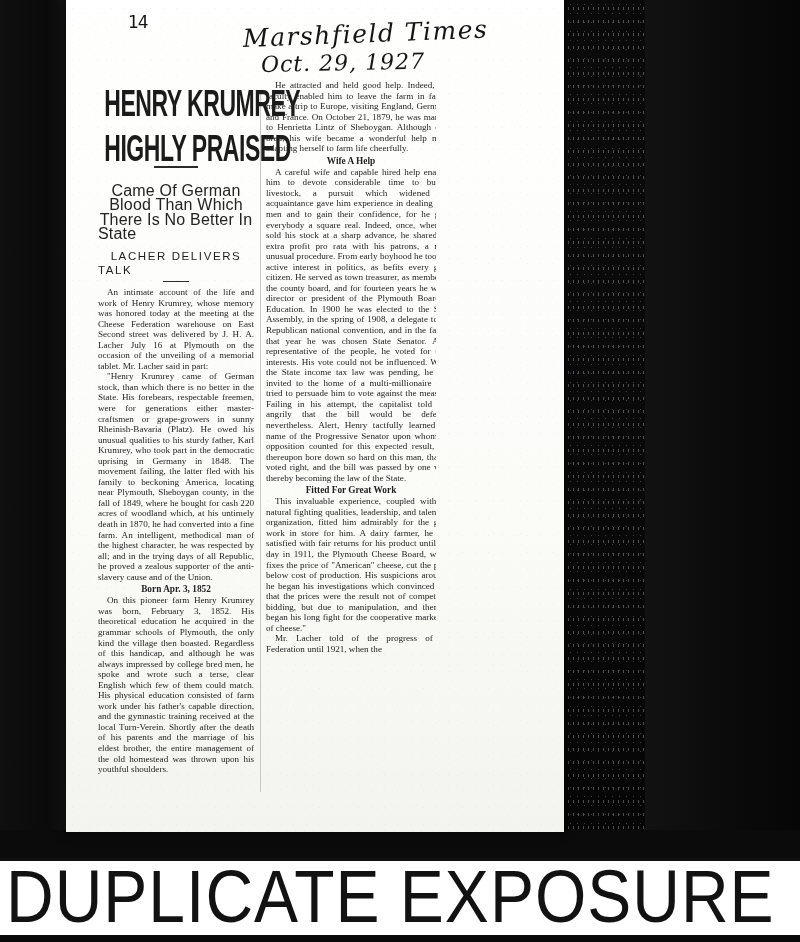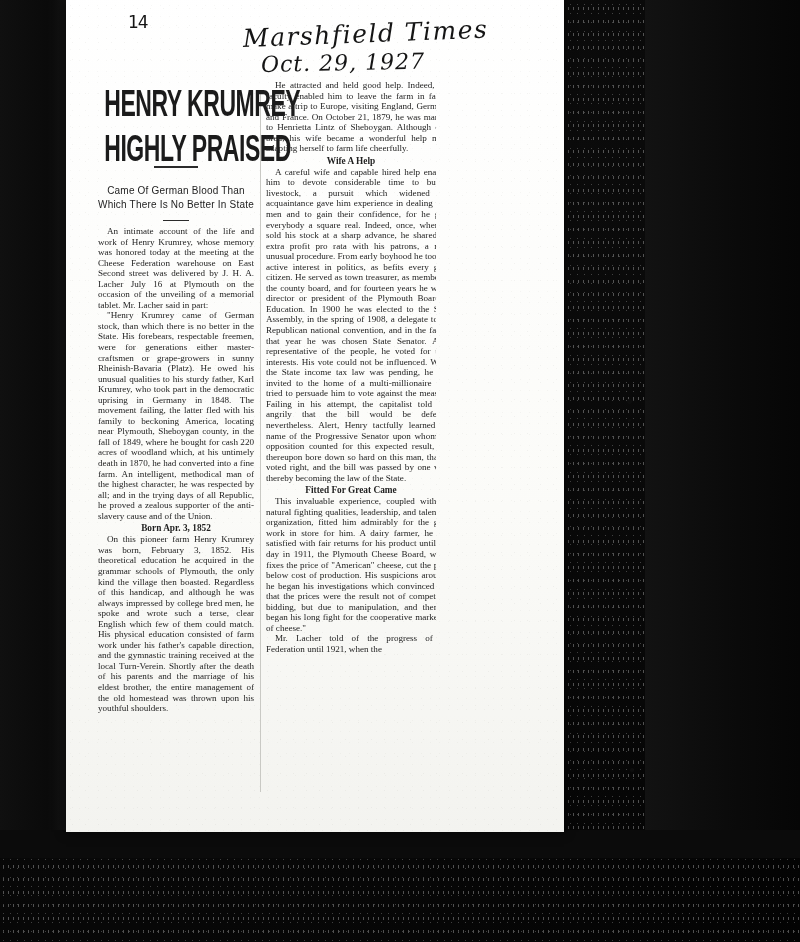--- a/index.html
+++ b/index.html
@@ -145,21 +145,21 @@
     width:44px; height:1.5px; background:#2b2b2b;
     margin:9px auto 7px auto;
   }
   .rule-tiny{
     width:26px; height:1.5px; background:#2b2b2b;
     margin:4px auto 4px auto;
   }
 
   .subhead{
     font-family:"Liberation Sans", sans-serif;
-    font-size:10px;
+    font-size:16px;
     line-height:14.5px;
     color:#232323;
     text-align:center;
     letter-spacing:.2px;
     margin:16px 0 7px 0;
   }
   .kicker{
     font-family:"Liberation Sans", sans-serif;
     font-size:11.5px;
     line-height:14px;
@@ -256,43 +256,49 @@
       <div class="col col-1">
 
         <div class="masthead">
           <div class="hl">HENRY KRUMREY</div>
           <div class="hl hl-2">HIGHLY PRAISED</div>
 
           <div class="rule-short"></div>
 
           <div class="subhead">Came Of German Blood Than Which There Is No Better In State</div>
 
+          <div class="kicker">LACHER  DELIVERS  TALK</div>
 
           <div class="rule-tiny"></div>
         </div>
 
         <p class="body">An intimate account of the life and work of Henry Krumrey, whose memory was honored today at the meeting at the Cheese Federation warehouse on East Second street was delivered by J. H. A. Lacher July 16 at Plymouth on the occasion of the unveiling of a memorial tablet. Mr. Lacher said in part:</p>
         <p class="body">"Henry Krumrey came of German stock, than which there is no better in the State. His forebears, respectable freemen, were for generations either master-craftsmen or grape-growers in sunny Rheinish-Bavaria (Platz). He owed his unusual qualities to his sturdy father, Karl Krumrey, who took part in the democratic uprising in Germany in 1848. The movement failing, the latter fled with his family to beckoning America, locating near Plymouth, Sheboygan county, in the fall of 1849, where he bought for cash 220 acres of woodland which, at his untimely death in 1870, he had converted into a fine farm. An intelligent, methodical man of the highest character, he was respected by all; and in the trying days of all Republic, he proved a zealous supporter of the anti-slavery cause and of the Union.</p>
 
         <p class="crosshead">Born Apr. 3, 1852</p>
 
         <p class="body">On this pioneer farm Henry Krumrey was born, February 3, 1852. His theoretical education he acquired in the grammar schools of Plymouth, the only kind the village then boasted. Regardless of this handicap, and although he was always impressed by college bred men, he spoke and wrote such a terse, clear English which few of them could match. His physical education consisted of farm work under his father's capable direction, and the gymnastic training received at the local Turn-Verein. Shortly after the death of his parents and the marriage of his eldest brother, the entire management of the old homestead was thrown upon his youthful shoulders.</p>
       </div>
 
       <div class="col col-2">
 
         <p class="body bleed">He attracted and held good help. Indeed, this faculty enabled him to leave the farm in fall to make a trip to Europe, visiting England, Germany, and France. On October 21, 1879, he was married to Henrietta Lintz of Sheboygan. Although city-bred, his wife became a wonderful help mate, adapting herself to farm life cheerfully.</p>
 
         <p class="crosshead">Wife A Help</p>
 
         <p class="body bleed">A careful wife and capable hired help enabled him to devote considerable time to buying livestock, a pursuit which widened his acquaintance gave him experience in dealing with men and to gain their confidence, for he gave everybody a square real. Indeed, once, when he sold his stock at a sharp advance, he shared the extra profit pro rata with his patrons, a most unusual procedure. From early boyhood he took an active interest in politics, as befits every good citizen. He served as town treasurer, as member of the county board, and for fourteen years he was a director or president of the Plymouth Board of Education. In 1900 he was elected to the State Assembly, in the spring of 1908, a delegate to the Republican national convention, and in the fall of that year he was chosen State Senator. As a representative of the people, he voted for their interests. His vote could not be influenced. When the State income tax law was pending, he was invited to the home of a multi-millionaire who tried to persuade him to vote against the measure. Failing in his attempt, the capitalist told him angrily that the bill would be defeated nevertheless. Alert, Henry tactfully learned the name of the Progressive Senator upon whom the opposition counted for this expected result, and thereupon bore down so hard on this man, that he voted right, and the bill was passed by one vote, thereby becoming the law of the State.</p>
 
-        <p class="crosshead">Fitted For Great Came</p>
+        <p class="crosshead">Fitted For Great Work</p>
 
         <p class="body bleed">This invaluable experience, coupled with his natural fighting qualities, leadership, and talent for organization, fitted him admirably for the great work in store for him. A dairy farmer, he was satisfied with fair returns for his product until one day in 1911, the Plymouth Cheese Board, which fixes the price of "American" cheese, cut the price below cost of production. His suspicions aroused, he began his investigations which convinced him that the prices were the result not of competitive bidding, but due to manipulation, and then he began his long fight for the cooperative marketing of cheese."</p>
         <p class="body bleed">Mr. Lacher told of the progress of the Federation until 1921, when the</p>
       </div>
 
     </div>
   </div>
 
+  <div class="banner">
+    <div class="banner-rule-top"></div>
+    <div class="banner-text">DUPLICATE EXPOSURE</div>
+    <div class="banner-rule"></div>
+  </div>
 
 </div>
 
 </body></html>

